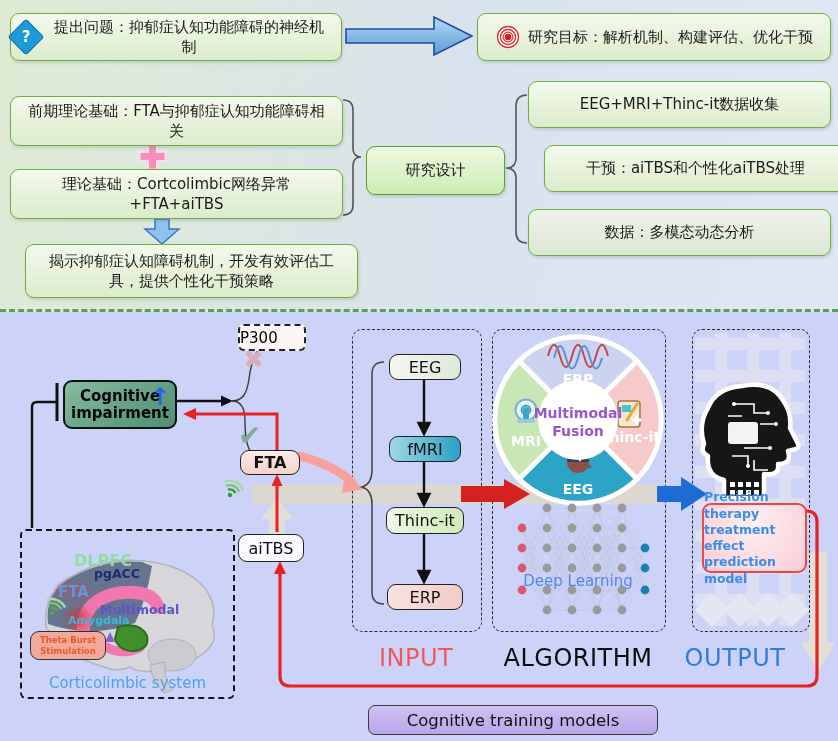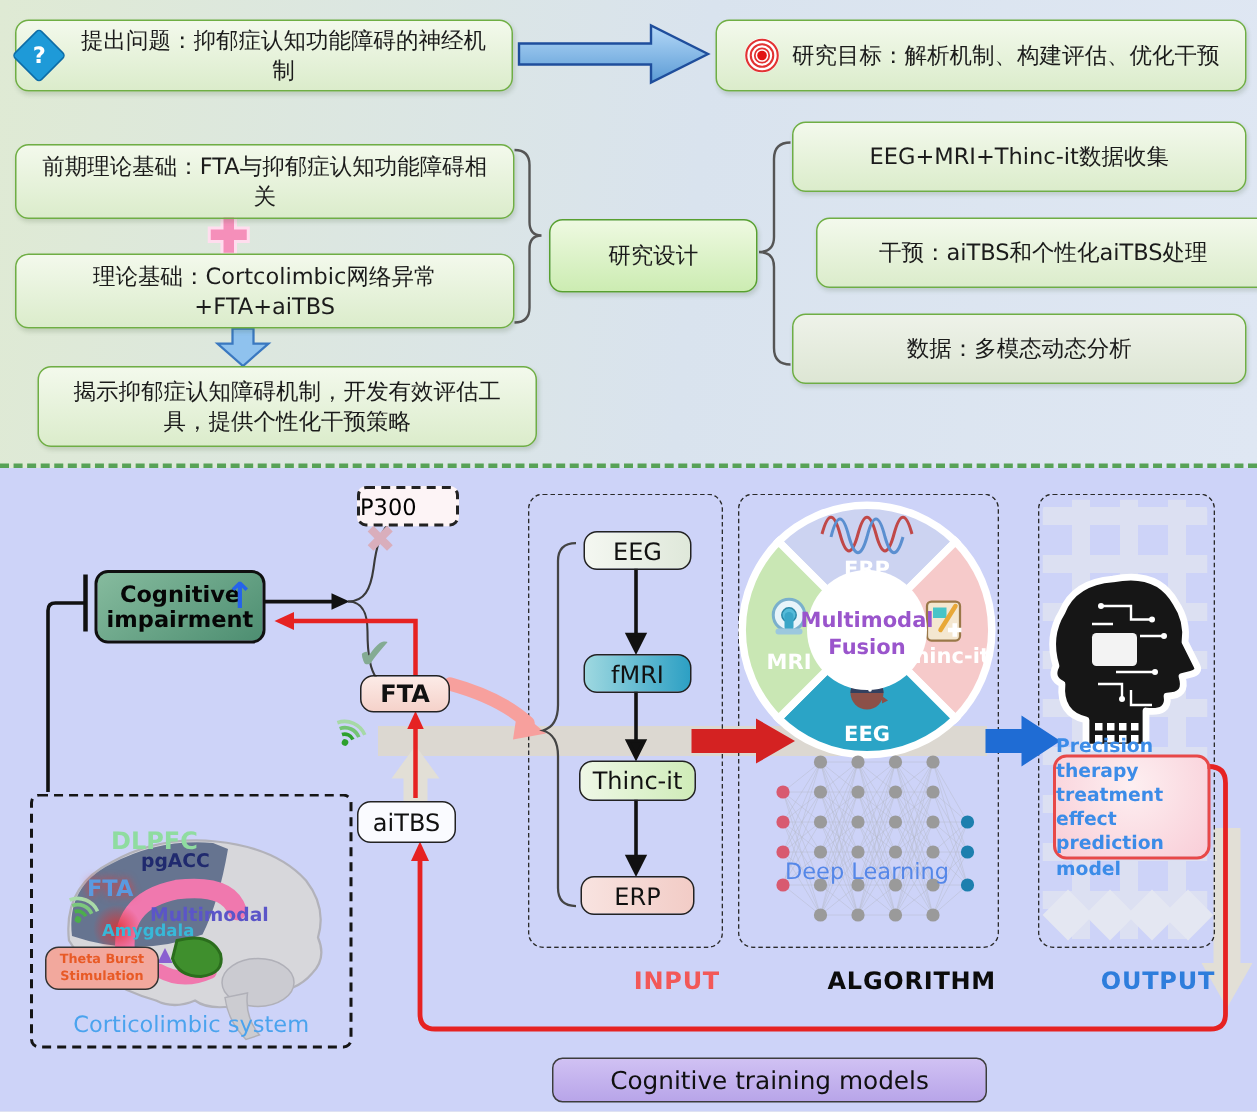--- a/index.html
+++ b/index.html
@@ -18,21 +18,21 @@
   .gbox .pad{padding:2px 10px;}
   #q-icon{width:24px;height:24px;background:#1e9ad8;border:1.5px solid #0d6ca6;
           transform:rotate(45deg);display:flex;align-items:center;justify-content:center;
           border-radius:3px;margin:0 8px 0 2px;flex:0 0 auto;}
   #q-icon span{transform:rotate(-45deg);color:#fff;font-weight:bold;font-size:15px;}
   #svg-top{left:0;top:0;width:838px;height:312px;z-index:2;pointer-events:none;}
   
   .dbox{position:absolute;border:1.8px dashed #2b2b2b;border-radius:10px;z-index:2;}
   .nbox{position:absolute;z-index:5;display:flex;align-items:center;justify-content:center;
         border:1.6px solid #222;border-radius:9px;font-size:16px;color:#111;}
-  .plabel{position:absolute;z-index:5;font-weight:bold;font-size:16px;text-align:right;letter-spacing:.5px;}
+  .plabel{position:absolute;z-index:5;font-weight:normal;font-size:24px;text-align:center;letter-spacing:.5px;}
   svg.layer{position:absolute;pointer-events:none;}
   #underlay{left:0;top:0;width:838px;height:741px;z-index:1;}
   #connect{left:0;top:0;width:838px;height:741px;z-index:4;}
   #wheel{left:492px;top:332px;width:172px;height:176px;z-index:3;}
   #net{left:492px;top:496px;width:172px;height:140px;z-index:3;}
   #headsvg{left:694px;top:364px;width:112px;height:142px;z-index:3;}
   #circuit{left:695px;top:333px;width:110px;height:293px;z-index:2;border-radius:8px;opacity:.75;
     background:
       repeating-linear-gradient(0deg,transparent 0 20px,#e2e5f1 20px 32px),
       repeating-linear-gradient(90deg,transparent 0 20px,#e2e5f1 20px 32px);}

